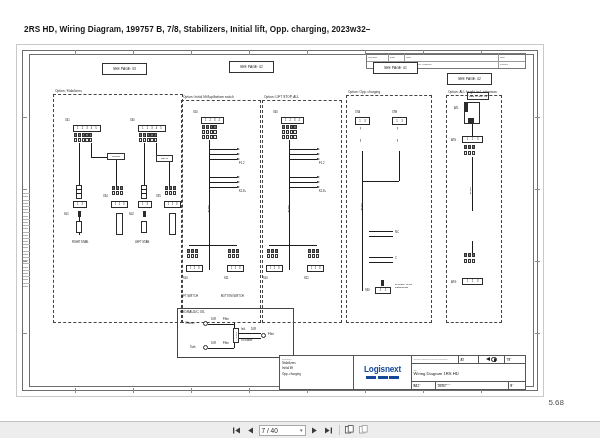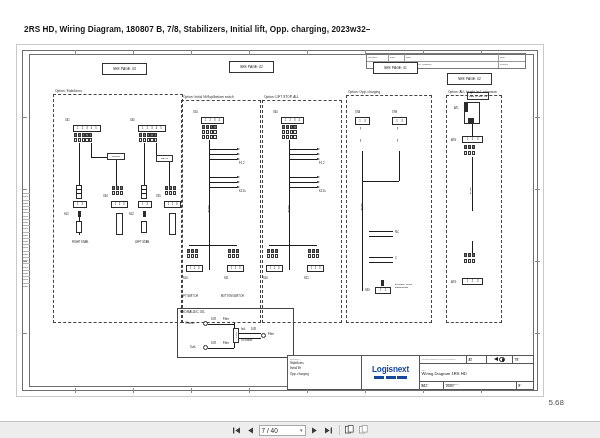--- a/index.html
+++ b/index.html
@@ -131,21 +131,21 @@
   }
   .arrowhead {
     position: absolute; width: 0; height: 0;
     border-top: 1.6px solid transparent;
     border-bottom: 1.6px solid transparent;
     border-left: 3.2px solid #1a1a1a;
   }
 
   
   .titleblock {
-    position: absolute; left: 270px; top: 310px;
+    position: absolute; left: 262px; top: 310px;
     width: 247px; height: 35px;
     border: 0.8px solid #555; background: #fff;
     display: flex; font-size: 2.6px; color: #222;
   }
   .tb-desc {
     width: 74px; border-right: 0.8px solid #555;
     padding: 1.5px 2px; display: flex; flex-direction: column; gap: 1.4px;
   }
   .tb-desc .hd { font-size: 1.9px; color: #888; }
   .tb-desc .ln { font-size: 3px; color: #1a1a1a; }
@@ -214,21 +214,21 @@
     padding: 0 2px; font-size: 6.5px; color: #1c1c1c;
   }
   .page-input .caret { font-size: 5px; color: #666; }
   .sep { width: 1px; height: 10px; background: #c6c6c6; margin: 0 2px; }
 </style>
 </head>
 <body>
 
 <div id="app">
 
-  <div class="doc-title">2RS HD, Wiring Diagram, 180807 B, 7/8, Stabilizers, Initial lift, Opp. charging, 2023w32–</div>
+  <div class="doc-title">2RS HD, Wiring Diagram, 199757 B, 7/8, Stabilizers, Initial lift, Opp. charging, 2023w32–</div>
 
   <div class="sheet">
     <div class="frame-outer"></div>
     <div class="frame-inner"></div>
 
     <div class="tick tick-v" style="left:58px;  top:5px;  height:5px;"></div>
     <div class="tick tick-v" style="left:116px; top:5px;  height:5px;"></div>
     <div class="tick tick-v" style="left:174px; top:5px;  height:5px;"></div>
     <div class="tick tick-v" style="left:232px; top:5px;  height:5px;"></div>
     <div class="tick tick-v" style="left:290px; top:5px;  height:5px;"></div>

